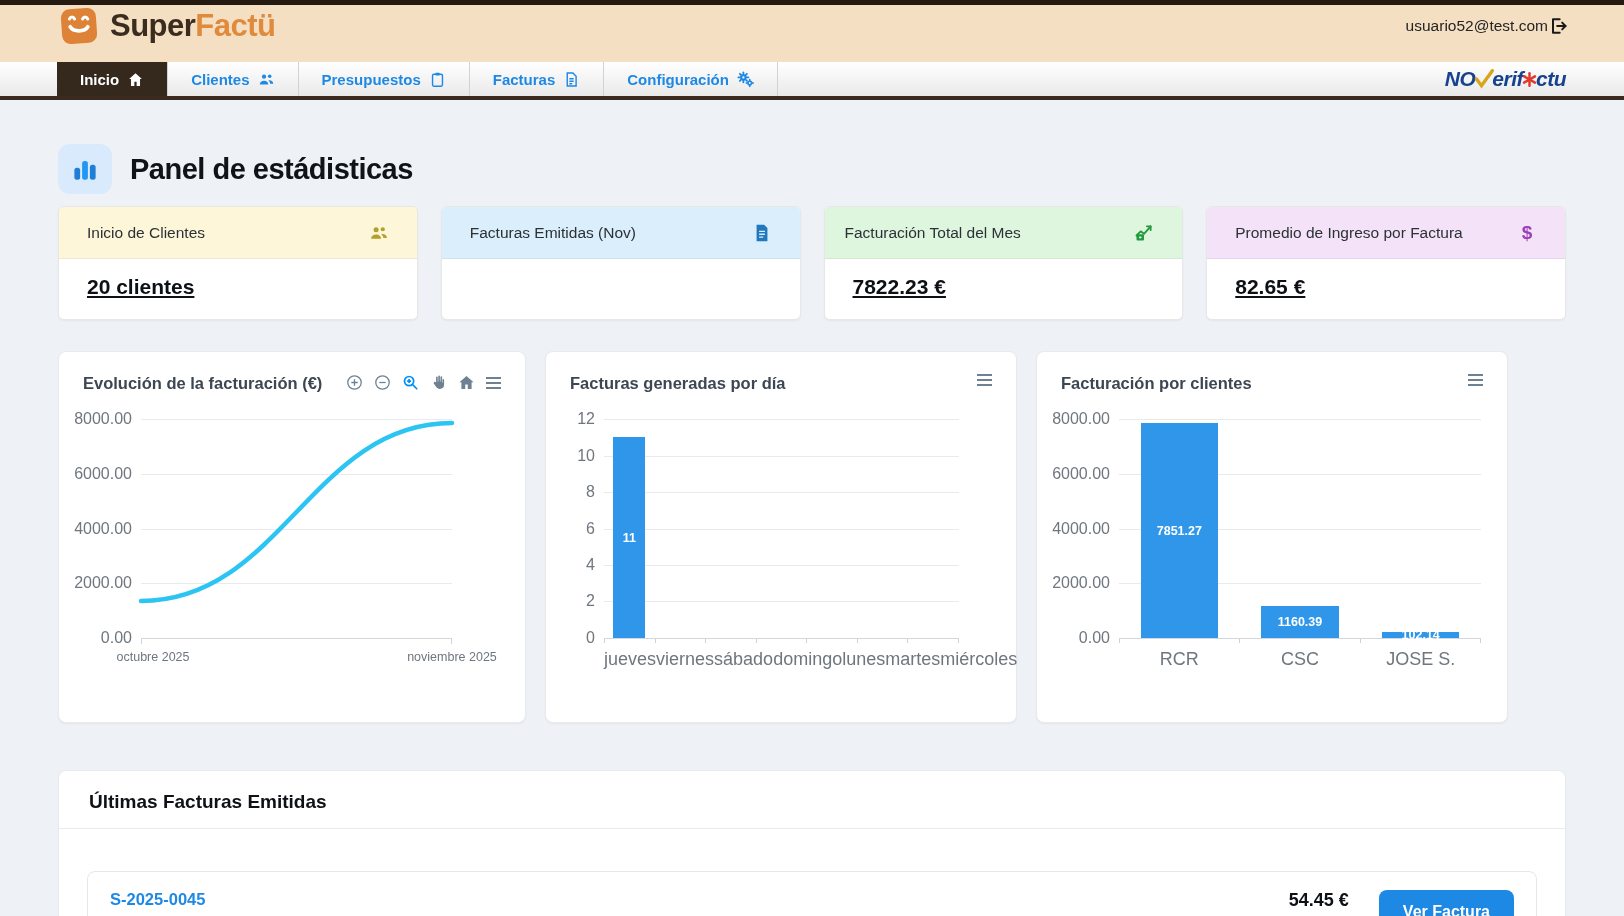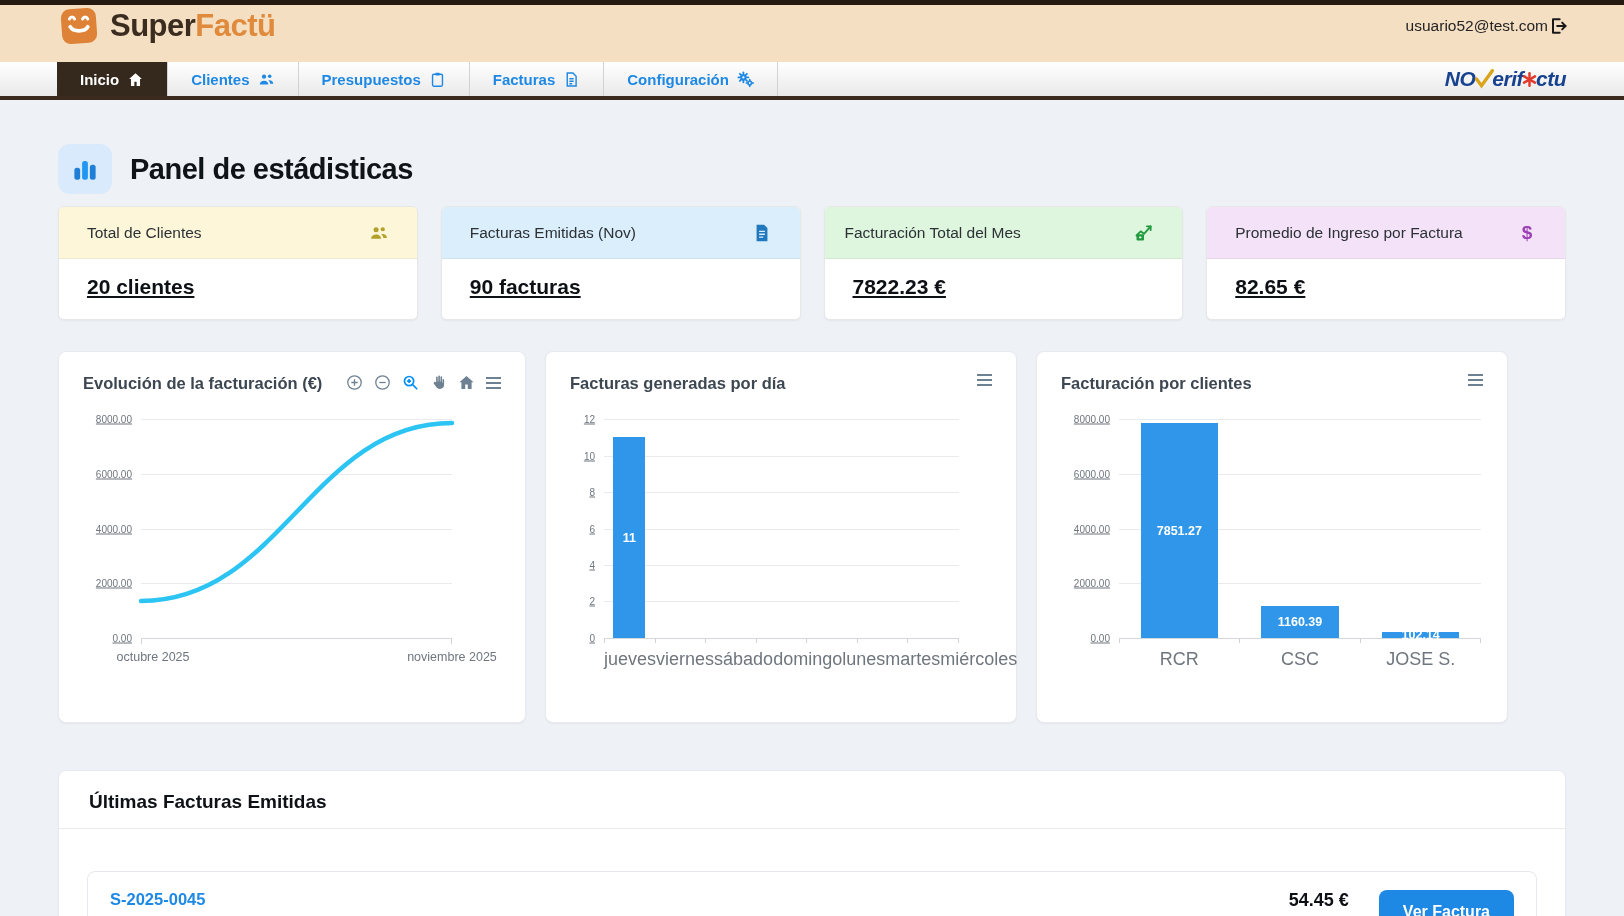--- a/index.html
+++ b/index.html
@@ -50,21 +50,21 @@
   .chart-toolbar .tool.active { color:#008ffb; }
   .hamburger { display:flex; flex-direction:column; gap:3px; cursor:pointer; }
   .hamburger i { display:block; width:15px; height:2px; background:#6e8192; }
 
   .plot { position:relative; height:219px; margin-top:26px; }
   .plot.line-plot { margin-left:58px; margin-right:49px; }
   .plot.daily-plot { margin-left:34px; margin-right:33px; }
   .plot.client-plot { margin-left:58px; margin-right:2px; }
   .grid-line { position:absolute; left:0; right:0; height:1px; background:#e9eaec; }
   .grid-line.axis { background:#d4d7db; }
-  .ytick { position:absolute; right:calc(100% + 9px); transform:translateY(-50%); font-size:10px; color:#6f767e; white-space:nowrap;text-decoration:underline; }
+  .ytick { position:absolute; right:calc(100% + 9px); transform:translateY(-50%); font-size:16px; color:#6f767e; white-space:nowrap; }
   .plot.line-plot::before, .plot.line-plot::after { content:""; position:absolute; bottom:-6px; width:1px; height:6px; background:#cfd4d9; }
   .plot.line-plot::before { left:0; } .plot.line-plot::after { right:0; }
   .line-svg { position:absolute; inset:0; width:100%; height:100%; overflow:visible; }
   .xlab { position:absolute; top:calc(100% + 12px); font-size:12.5px; color:#6f767e; white-space:nowrap; }
   .xlab.left { left:12px; transform:translateX(-50%); }
   .xlab.right { right:0; transform:translateX(50%); }
 
   .bar-row { position:absolute; inset:0; display:flex; align-items:flex-end; }
   .slot { flex:1; height:100%; display:flex; align-items:flex-end; justify-content:center; }
   .bar { background:#2f96ea; position:relative; }
@@ -194,39 +194,38 @@
         <rect x="9.7" y="5.5" width="4.6" height="15" rx="2" fill="#2196f3"></rect>
         <rect x="15.9" y="8.5" width="4.6" height="12" rx="2" fill="#1f7ed6"></rect>
       </svg>
     </div>
     <h1 class="page-title">Panel de estádisticas</h1>
   </div>
 
   <div class="stat-row">
     <div class="stat-card">
       <div class="stat-head yellow">
-        <span>Total de Clientes</span>
+        <span>Inicio de Clientes</span>
         <svg viewBox="0 0 24 24" fill="#b3a02b">
             <circle cx="8.5" cy="8" r="3"></circle>
             <path d="M2.5 19c0-3.2 2.6-5.2 6-5.2s6 2 6 5.2z"></path>
             <circle cx="16.5" cy="7.5" r="2.5"></circle>
             <path d="M16 13.2c3.2.1 5.5 1.9 5.5 4.8h-4.3c-.2-2-1.2-3.6-2.7-4.5z"></path>
           </svg>
       </div>
       <div class="stat-value">20 clientes</div>
     </div>
     <div class="stat-card">
       <div class="stat-head blue">
         <span>Facturas Emitidas (Nov)</span>
         <svg viewBox="0 0 24 24" fill="#2178bd">
             <path d="M5.5 2h9l4 4v16h-13z"></path>
             <path d="M8.5 10h7M8.5 13.5h7M8.5 17h5" stroke="#daeefb" stroke-width="1.6"></path>
           </svg>
       </div>
-      <div class="stat-value">90 facturas</div>
     </div>
     <div class="stat-card">
       <div class="stat-head green">
         <span>Facturación Total del Mes</span>
         <svg viewBox="0 0 24 24" fill="none" stroke="#229a3e" stroke-width="2.2" stroke-linecap="round" stroke-linejoin="round">
             <path d="M3 15l5-5 4 3 8-9"></path>
             <path d="M15.5 4H20v4.5"></path>
             <rect x="3" y="13.5" width="9" height="7.5" rx="1.2" fill="#229a3e" stroke="none"></rect>
             <circle cx="7.5" cy="17.2" r="1.4" fill="#def5de" stroke="none"></circle>
           </svg>

